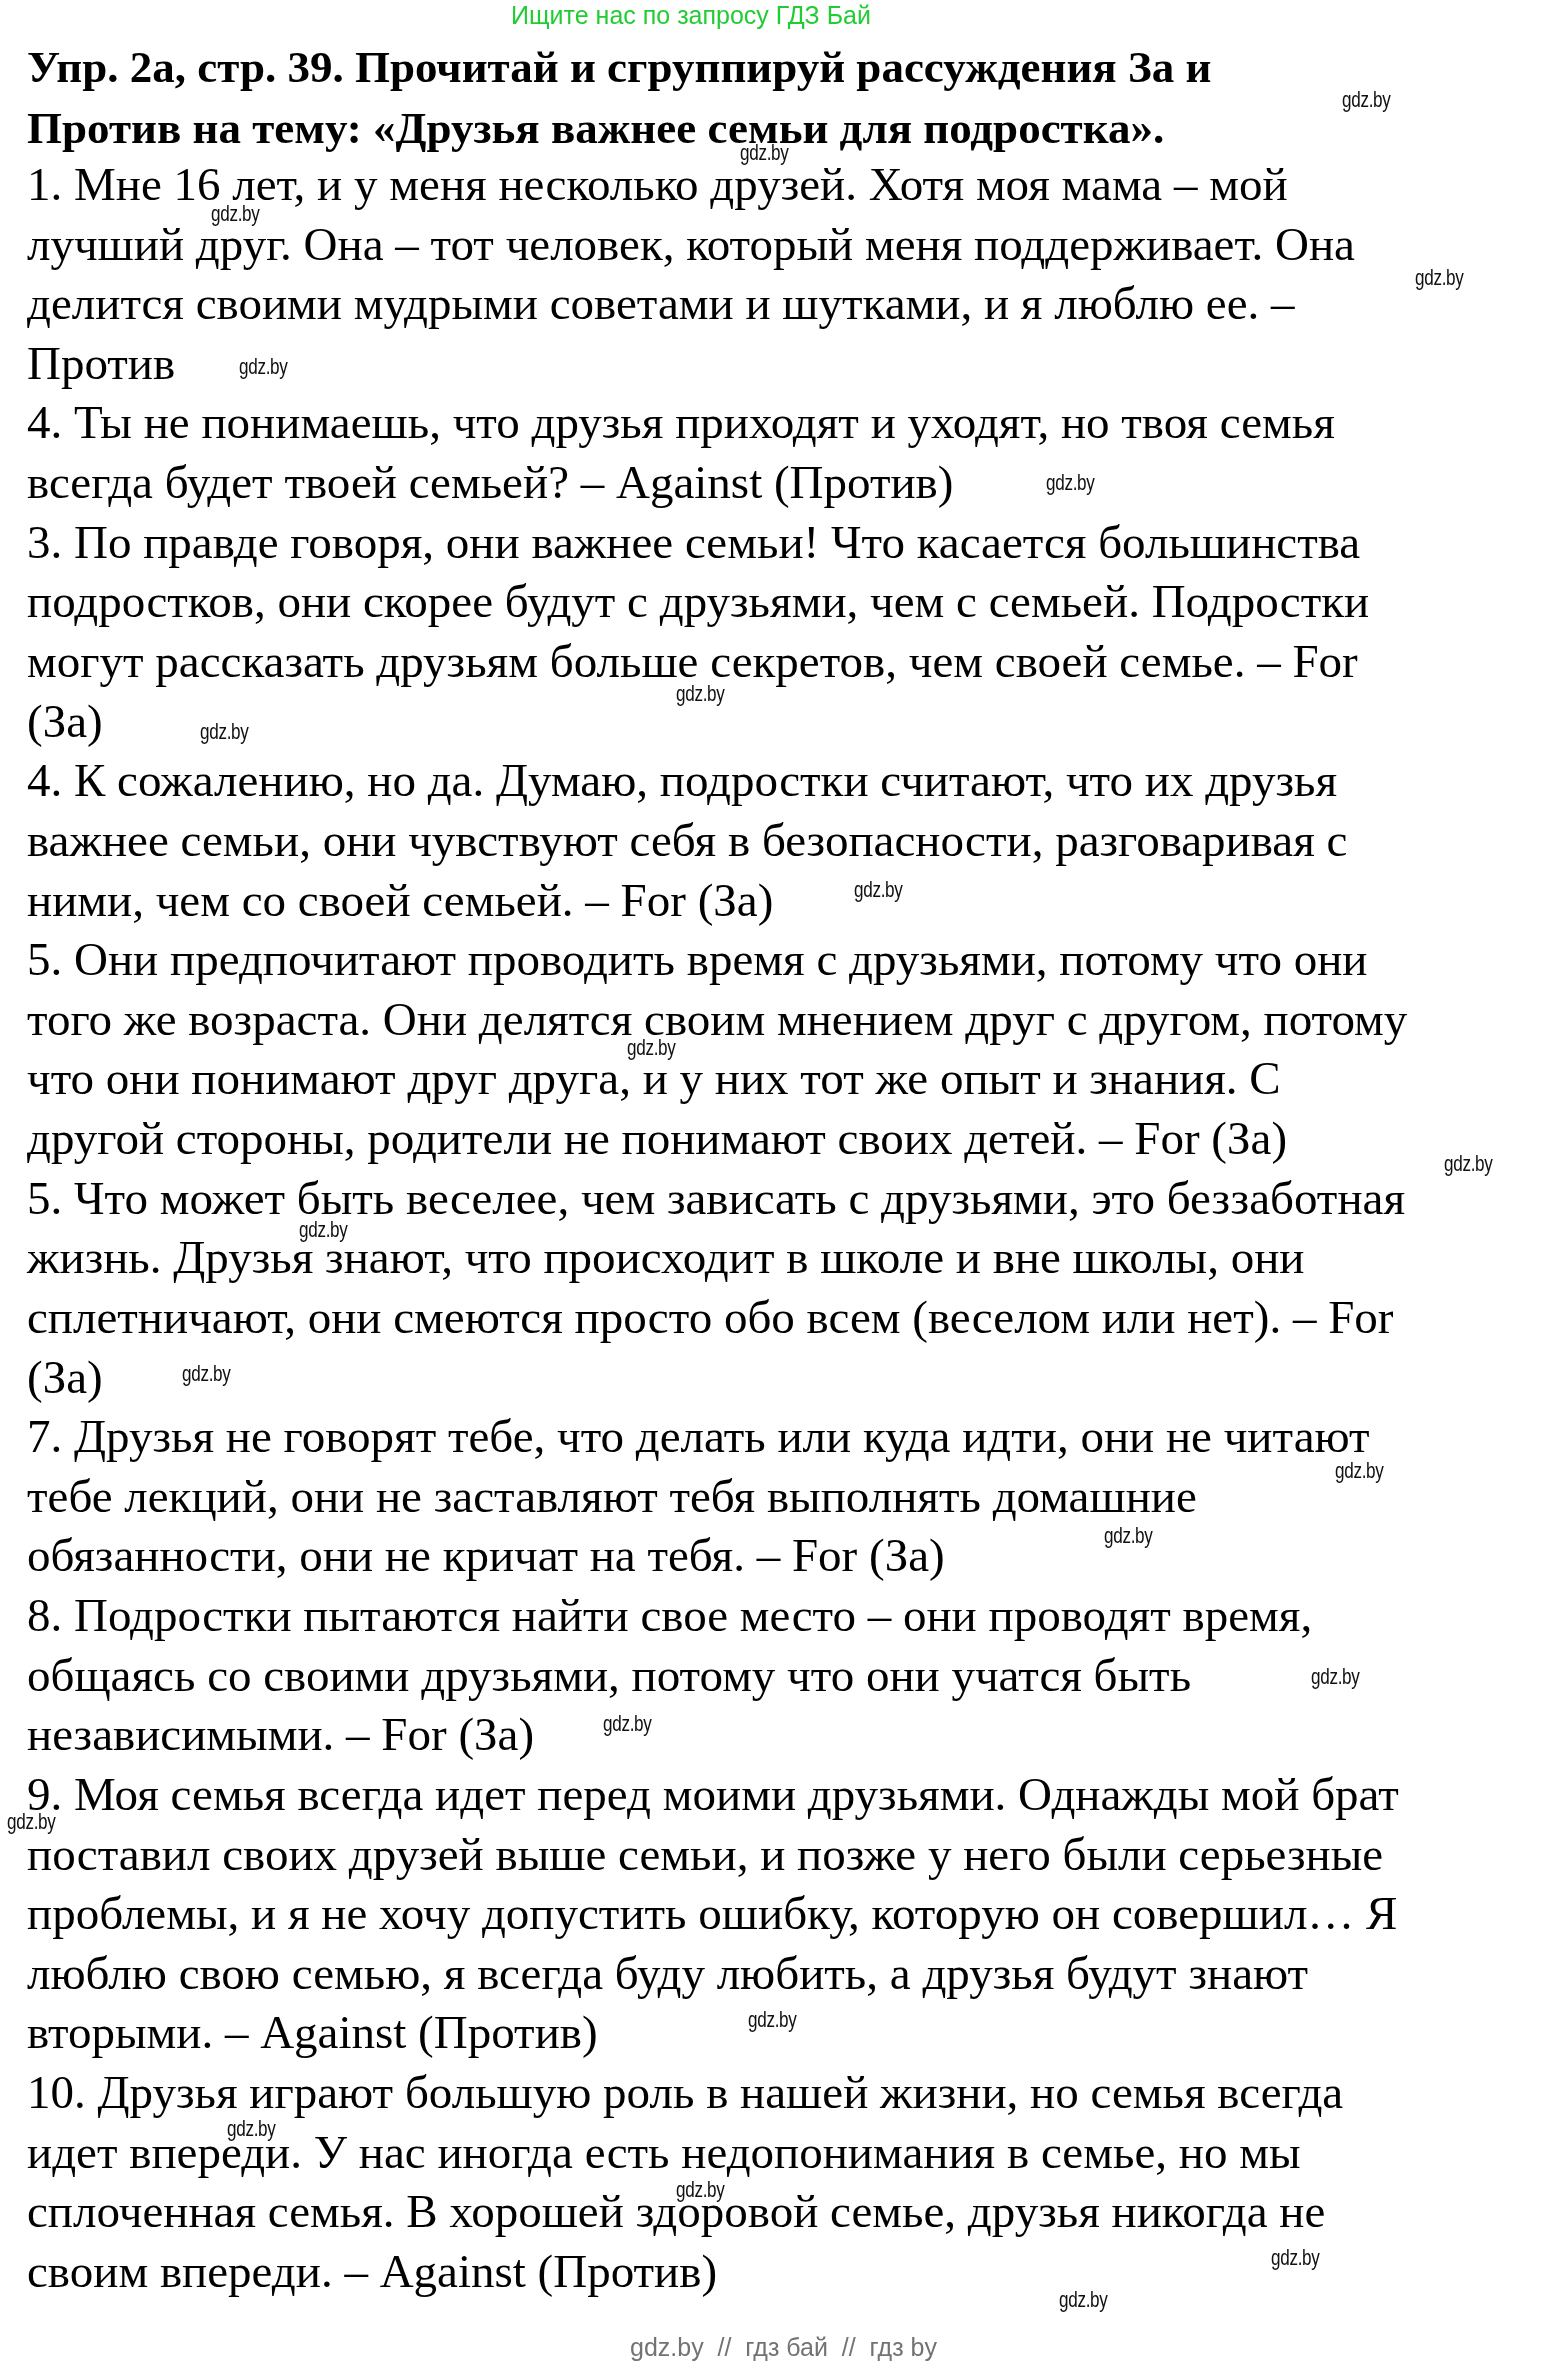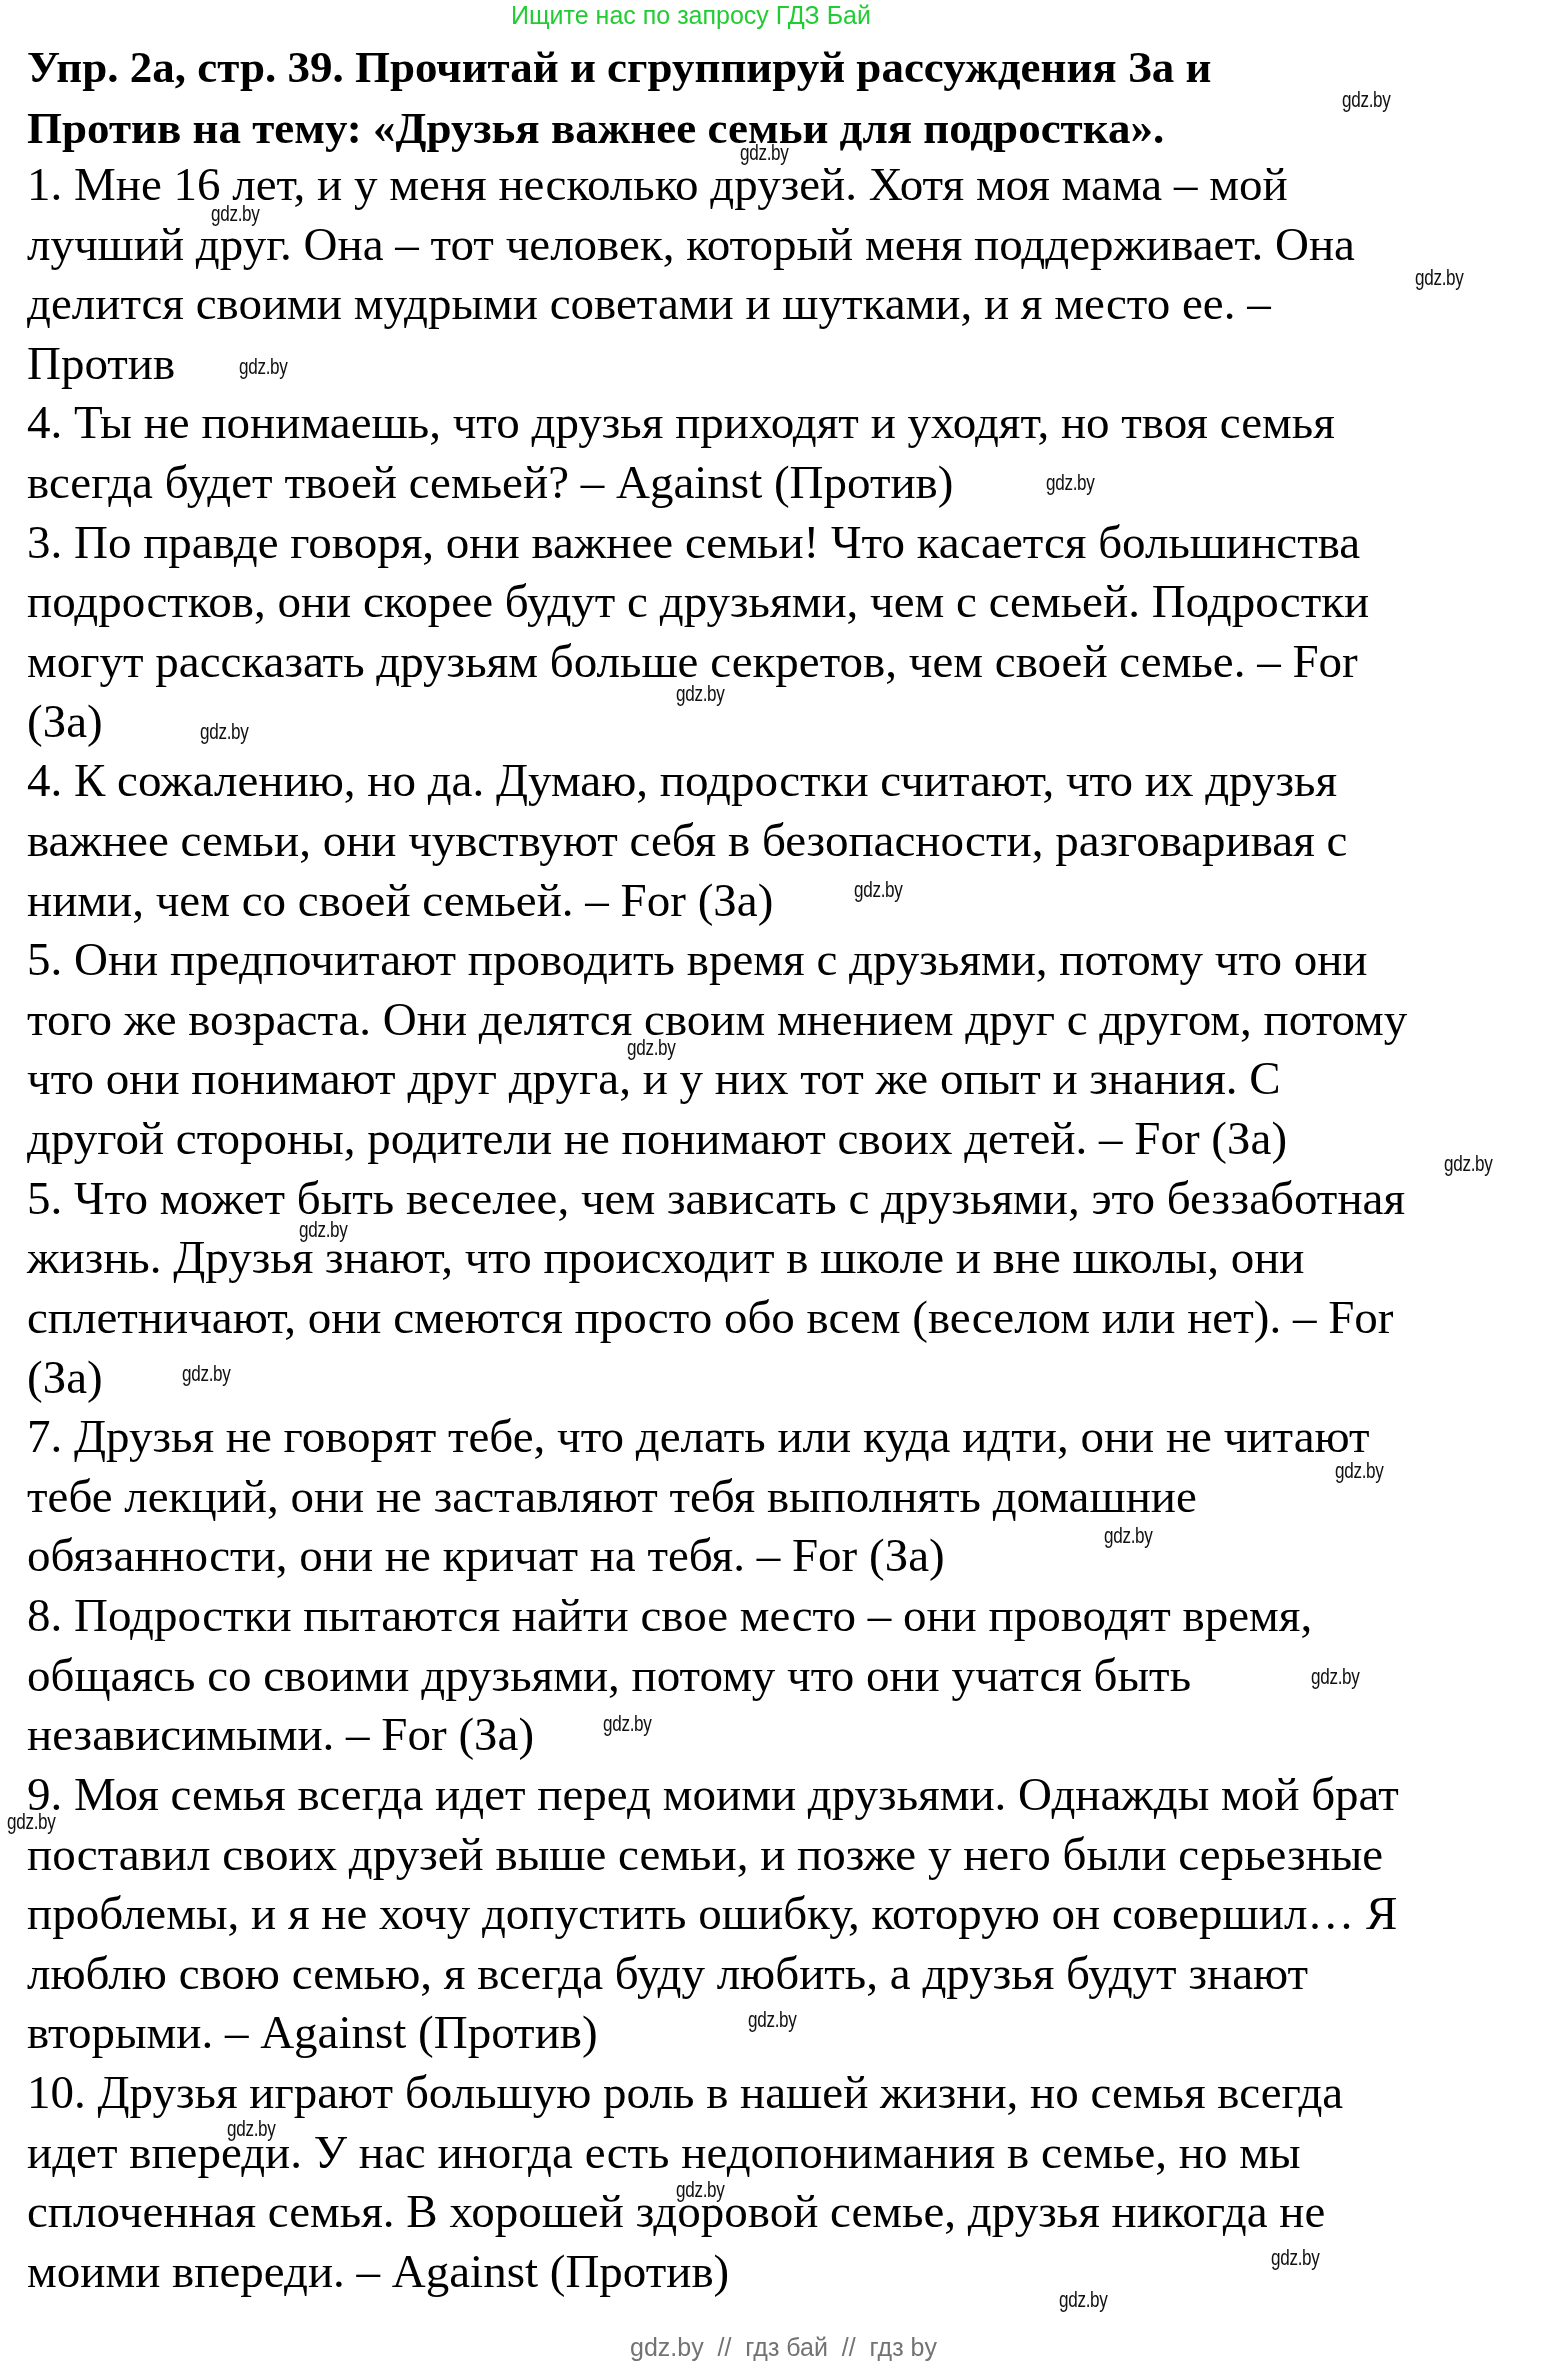--- a/index.html
+++ b/index.html
@@ -21,21 +21,21 @@
 
 <div>
   <div class="line title" style="top:37px">Упр. 2а, стр. 39. Прочитай и сгруппируй рассуждения За и</div>
   <div class="line title" style="top:98px">Против на тему: «Друзья важнее семьи для подростка».</div>
 </div>
 
 <div>
   <div>
     <div class="line" style="top:154px">1. Мне 16 лет, и у меня несколько друзей. Хотя моя мама – мой</div>
     <div class="line" style="top:214px">лучший друг. Она – тот человек, который меня поддерживает. Она</div>
-    <div class="line" style="top:273px">делится своими мудрыми советами и шутками, и я место ее. –</div>
+    <div class="line" style="top:273px">делится своими мудрыми советами и шутками, и я люблю ее. –</div>
     <div class="line" style="top:333px">Против</div>
   </div>
   <div>
     <div class="line" style="top:392px">4. Ты не понимаешь, что друзья приходят и уходят, но твоя семья</div>
     <div class="line" style="top:452px">всегда будет твоей семьей? – Against (Против)</div>
   </div>
   <div>
     <div class="line" style="top:512px">3. По правде говоря, они важнее семьи! Что касается большинства</div>
     <div class="line" style="top:571px">подростков, они скорее будут с друзьями, чем с семьей. Подростки</div>
     <div class="line" style="top:631px">могут рассказать друзьям больше секретов, чем своей семье. – For</div>
@@ -72,21 +72,21 @@
     <div class="line" style="top:1764px">9. Моя семья всегда идет перед моими друзьями. Однажды мой брат</div>
     <div class="line" style="top:1824px">поставил своих друзей выше семьи, и позже у него были серьезные</div>
     <div class="line" style="top:1883px">проблемы, и я не хочу допустить ошибку, которую он совершил… Я</div>
     <div class="line" style="top:1943px">люблю свою семью, я всегда буду любить, а друзья будут знают</div>
     <div class="line" style="top:2002px">вторыми. – Against (Против)</div>
   </div>
   <div>
     <div class="line" style="top:2062px">10. Друзья играют большую роль в нашей жизни, но семья всегда</div>
     <div class="line" style="top:2122px">идет впереди. У нас иногда есть недопонимания в семье, но мы</div>
     <div class="line" style="top:2181px">сплоченная семья. В хорошей здоровой семье, друзья никогда не</div>
-    <div class="line" style="top:2241px">моими впереди. – Against (Против)</div>
+    <div class="line" style="top:2241px">своим впереди. – Against (Против)</div>
   </div>
 </div>
 
 <div>
   <span class="wm" style="left:1342px;top:89px">gdz.by</span>
   <span class="wm" style="left:740px;top:142px">gdz.by</span>
   <span class="wm" style="left:211px;top:203px">gdz.by</span>
   <span class="wm" style="left:1415px;top:267px">gdz.by</span>
   <span class="wm" style="left:239px;top:356px">gdz.by</span>
   <span class="wm" style="left:1046px;top:472px">gdz.by</span>

